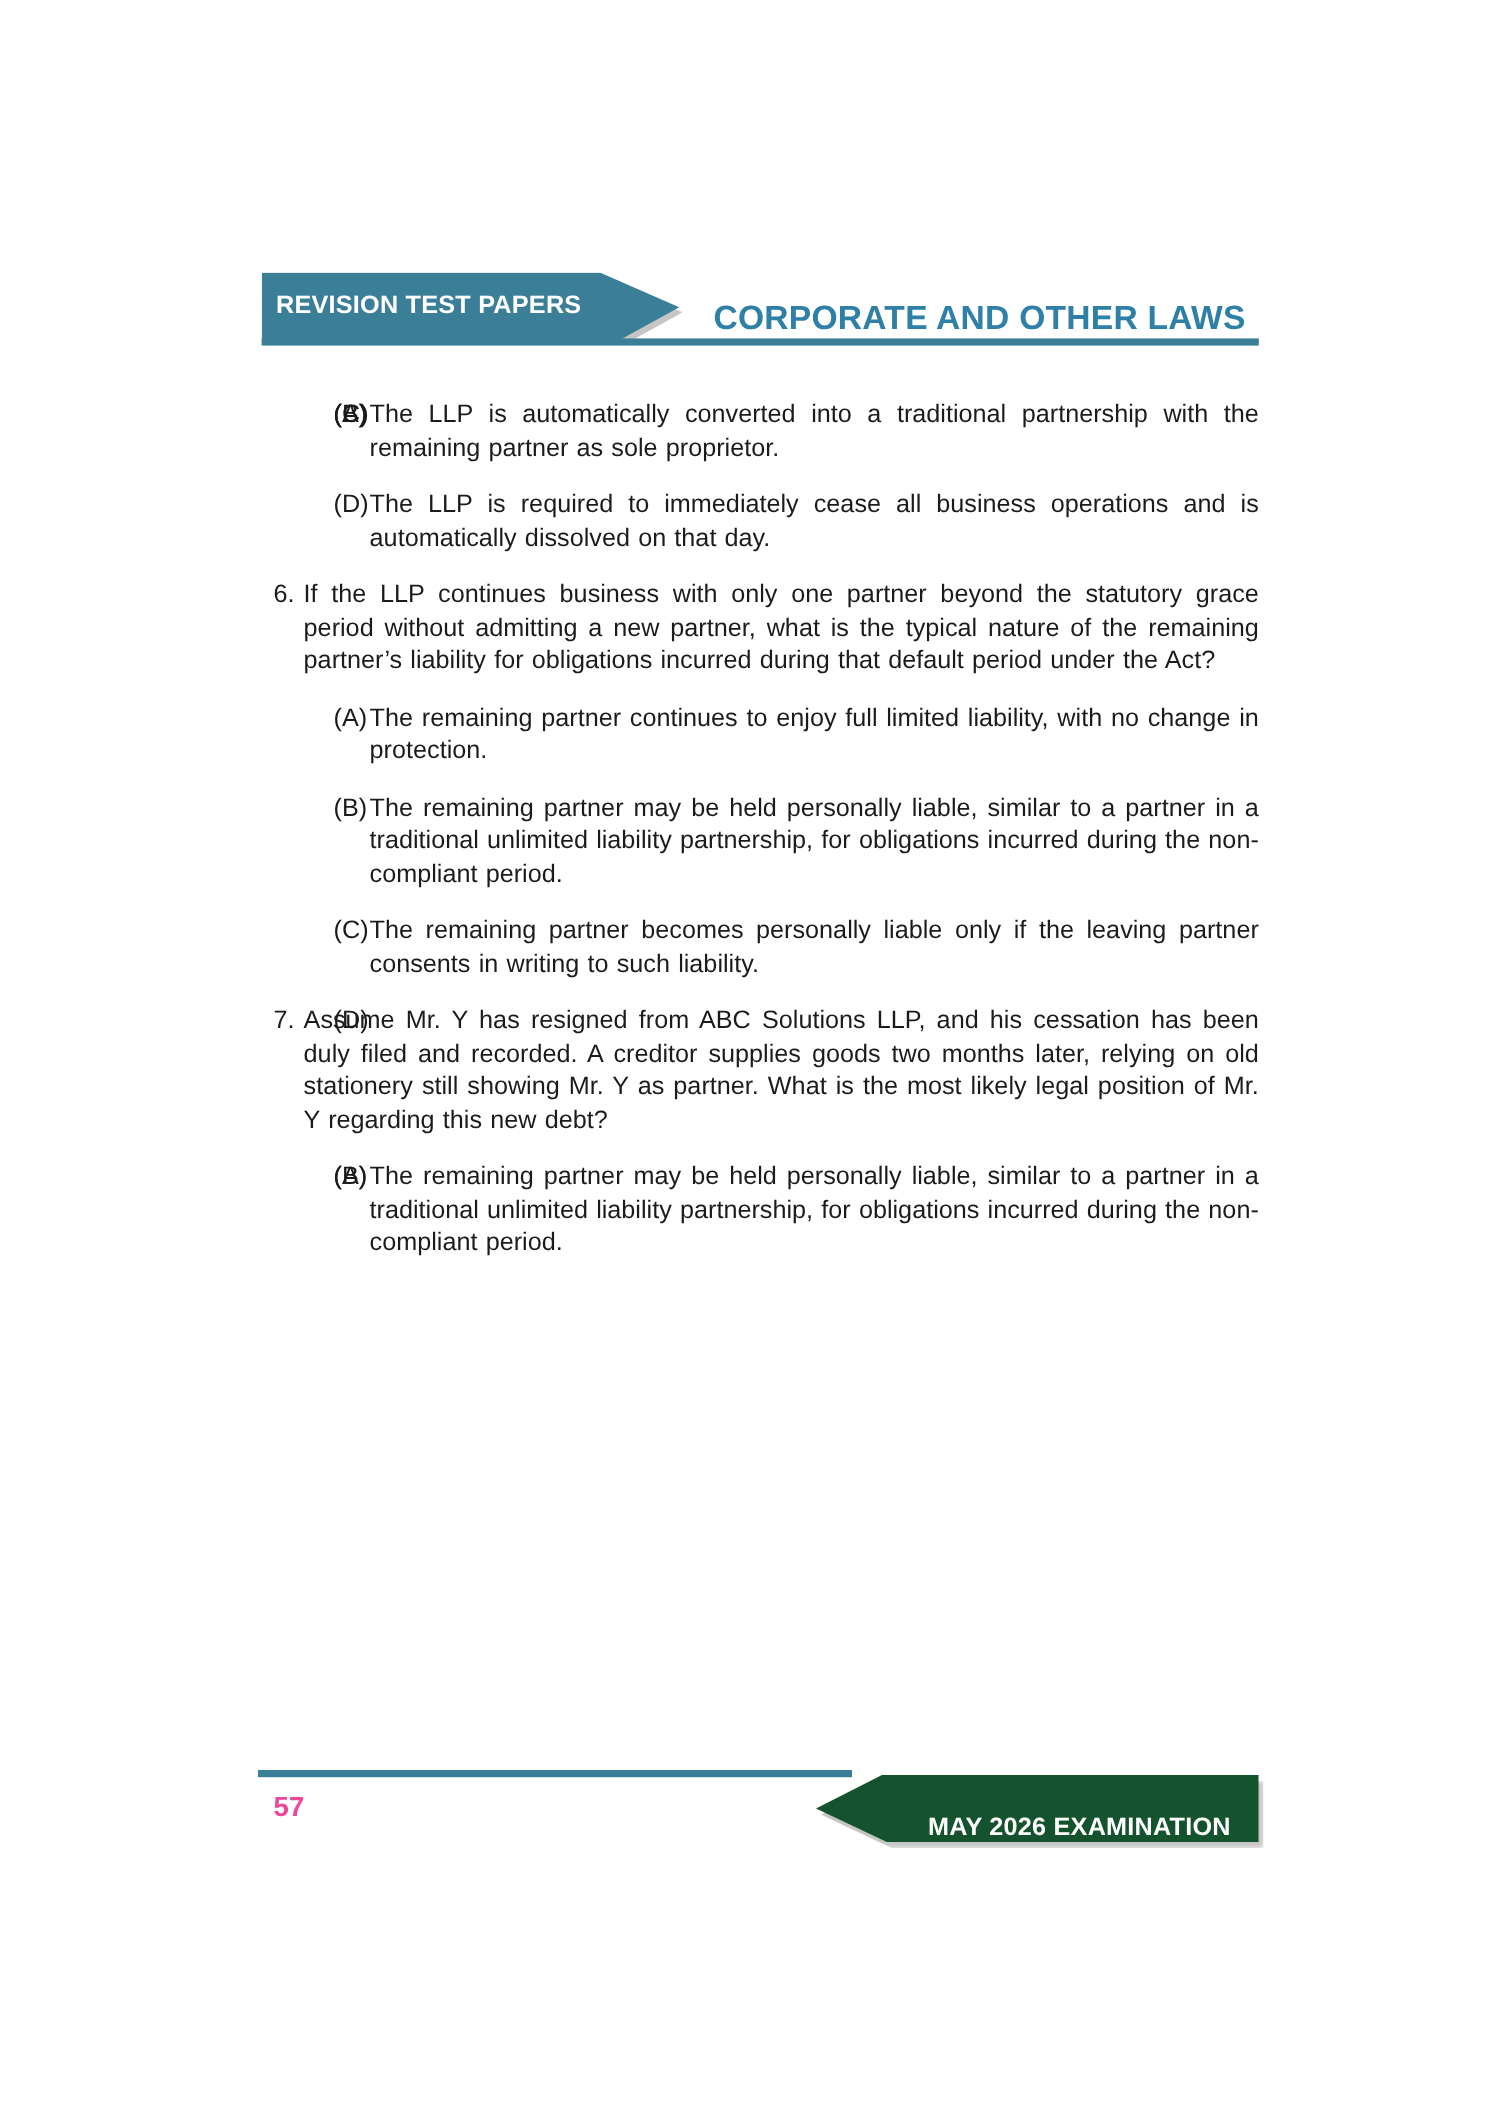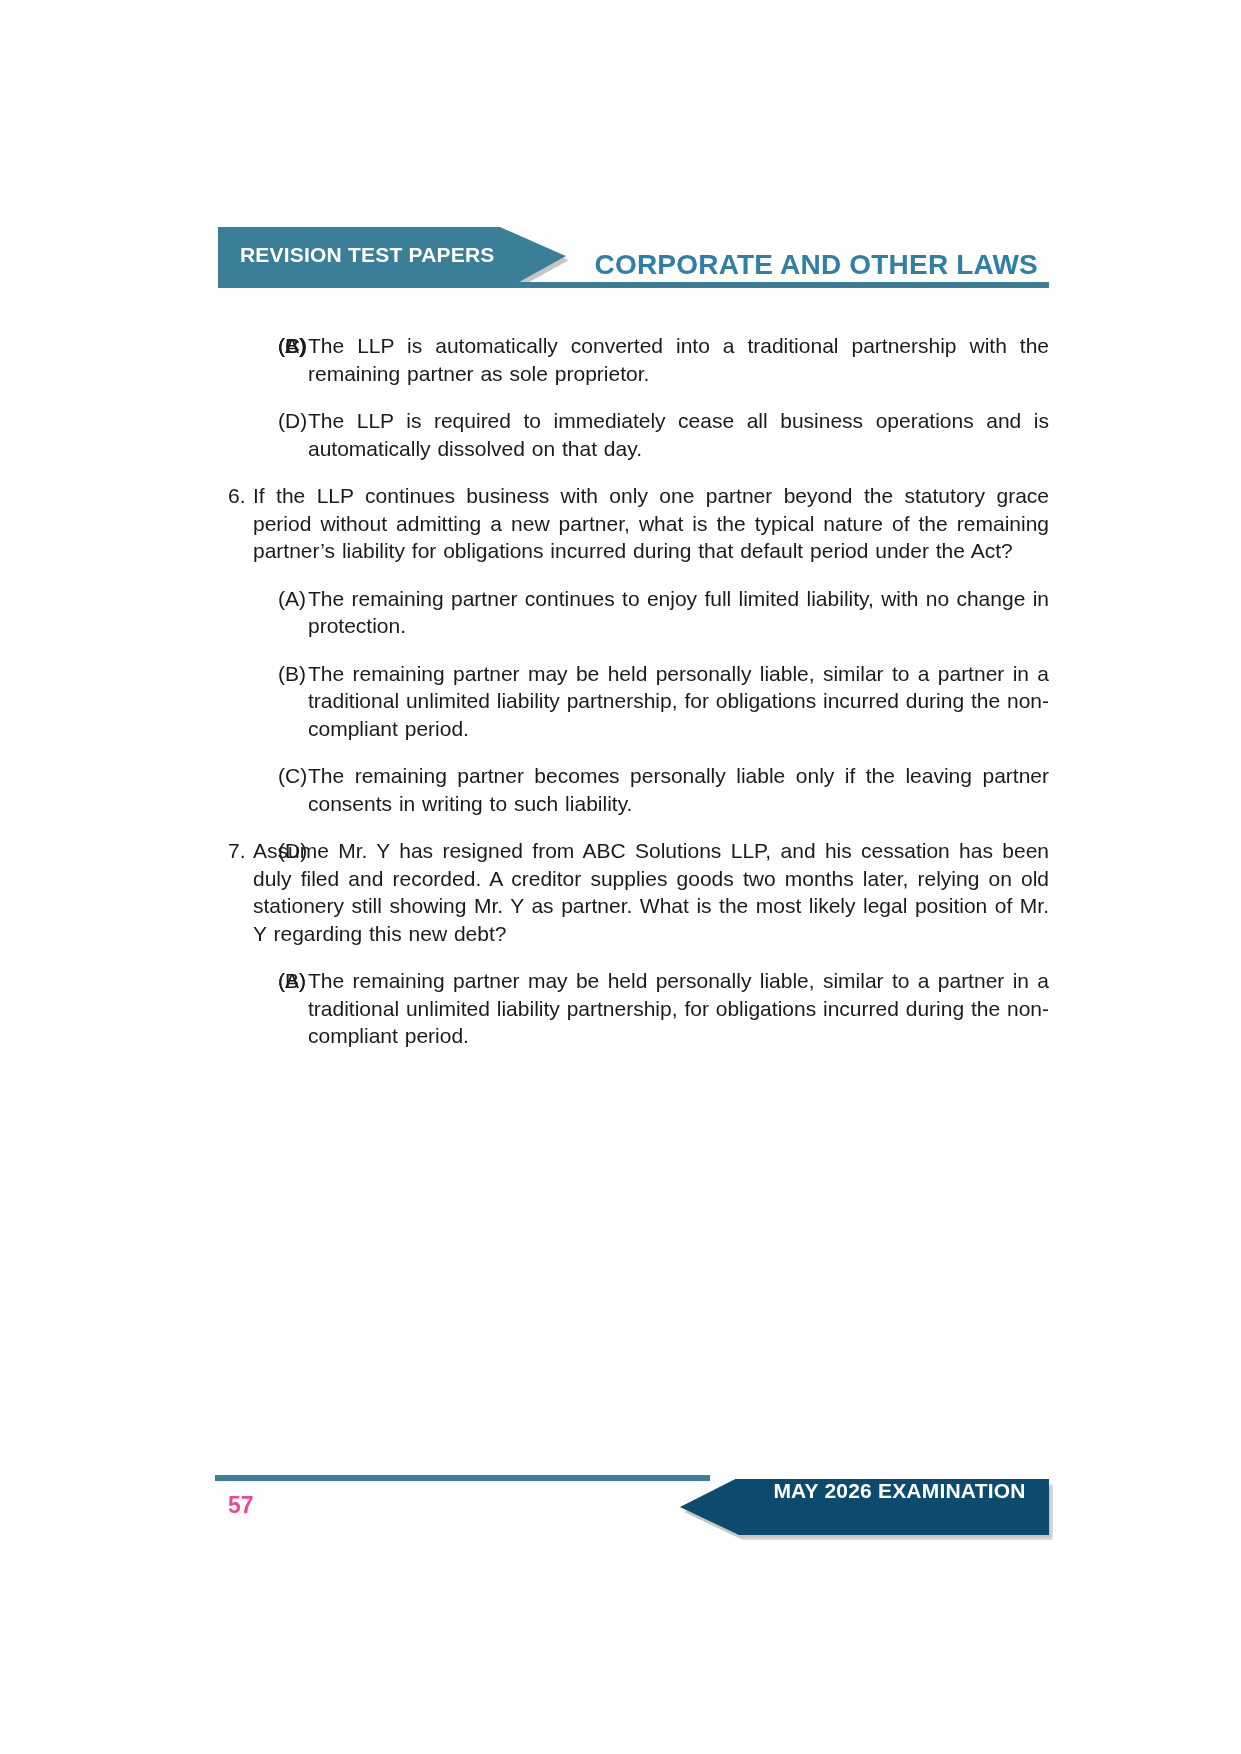--- a/index.html
+++ b/index.html
@@ -23,21 +23,21 @@
   }
   .header-banner {
     position: absolute;
     left: 218px; top: 227px;
     width: 348px; height: 56px;
     background: #3a7e98;
     clip-path: polygon(0 0, 81% 0, 100% 52%, 86% 100%, 0 100%);
     display: flex; align-items: center;
   }
   .header-banner .banner-text {
-    padding-left: 22px;
+    padding-left: 12px;
     color: #ffffff;
     font-size: 21px;
     font-weight: bold;
     letter-spacing: 0.2px;
     white-space: nowrap;
   }
   .banner-shadow {
     position: absolute;
     left: 221px; top: 231px;
     width: 348px; height: 56px;
@@ -97,23 +97,23 @@
     left: 684px; top: 1484px;
     width: 369px; height: 56px;
     background: rgba(90,90,90,0.35);
     clip-path: polygon(0 50%, 15% 0, 100% 0, 100% 100%, 16% 100%);
     filter: blur(2px);
   }
   .footer-banner {
     position: absolute;
     left: 680px; top: 1479px;
     width: 369px; height: 56px;
-    background: #0c4a6e;
+    background: #14532d;
     clip-path: polygon(0 50%, 15% 0, 100% 0, 100% 100%, 16% 100%);
-    display: flex; align-items: flex-start; justify-content: center;
+    display: flex; align-items: flex-end; justify-content: center;
   }
   .footer-banner .banner-text {
     padding-left: 70px;
     color: #ffffff;
     font-size: 21px;
     font-weight: bold;
     letter-spacing: 0.2px;
     white-space: nowrap;
   }
   .page-number {

